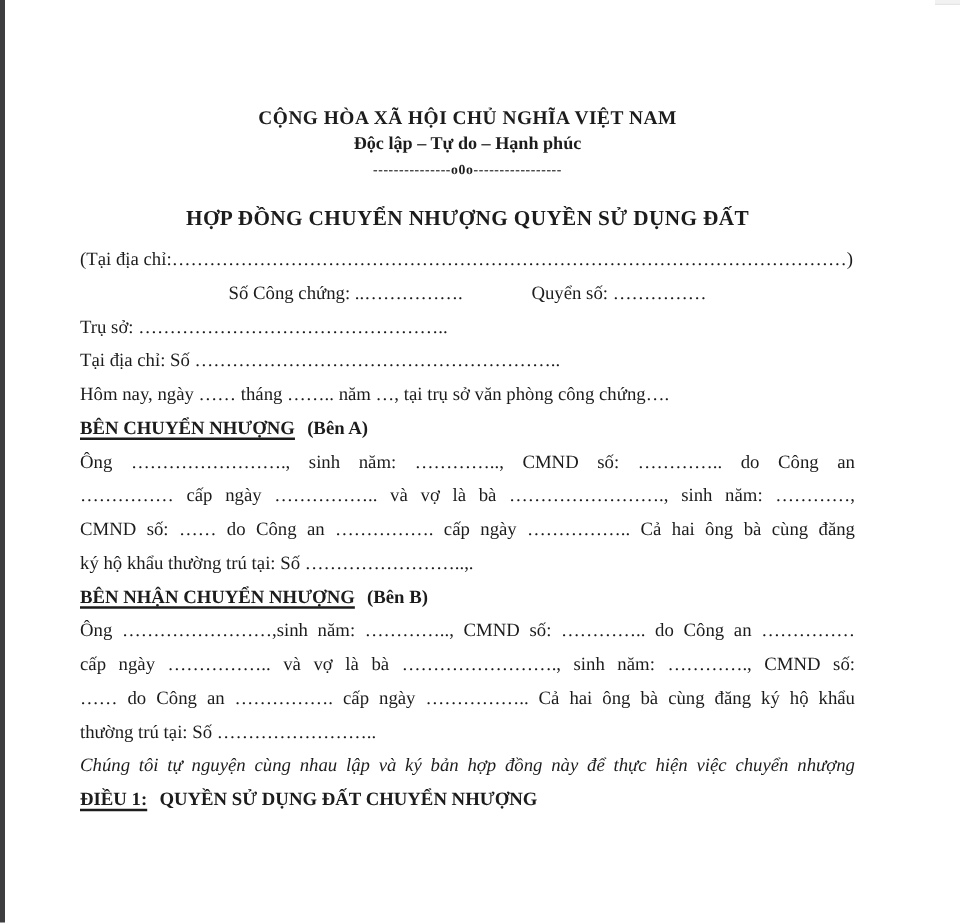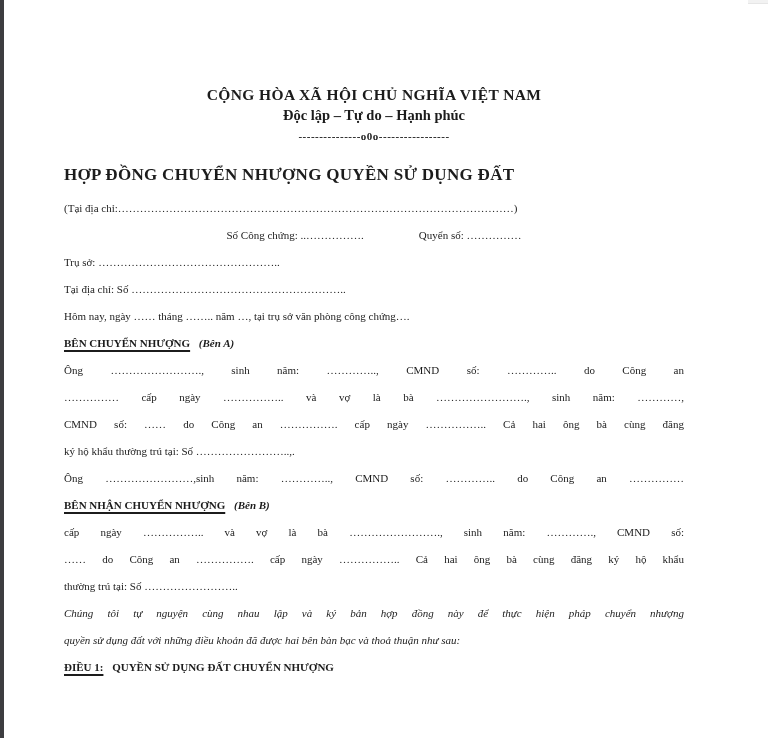--- a/index.html
+++ b/index.html
@@ -49,24 +49,25 @@
     font-size: 11px;
     line-height: 20px;
     letter-spacing: 0.5px;
   }
   .doc-title {
     font-weight: bold;
     font-size: 17px;
     line-height: 26px;
     letter-spacing: 0.3px;
     margin-top: 16px;
+    text-align: center;
   }
   .body-lines {
     margin-top: 7px;
-    font-size: 11px;
+    font-size: 15px;
   }
   .line {
     height: 27px;
     line-height: 27px;
     white-space: nowrap;
     overflow: hidden;
   }
   .just {
     white-space: normal;
     text-align: justify;
@@ -80,21 +81,20 @@
   .bold { font-weight: bold; }
   .italic { font-style: italic; }
   .heading-main {
     font-weight: bold;
     text-decoration: underline;
     text-underline-offset: 3px;
     text-decoration-thickness: 1.5px;
   }
   .heading-suffix {
     font-weight: bold;
-    font-style: italic;
     margin-left: 6px;
   }
   .article-rest {
     font-weight: bold;
     margin-left: 6px;
   }
 </style>
 </head>
 <body>
 
@@ -128,32 +128,31 @@
     <div class="line">
       <span class="heading-main">BÊN CHUYỂN NHƯỢNG</span>
       <span class="heading-suffix">(Bên A)</span>
     </div>
 
     <div class="line just">Ông ……………………., sinh năm: ………….., CMND số: ………….. do Công an</div>
     <div class="line just">…………… cấp ngày …………….. và vợ là bà ……………………., sinh năm: …………,</div>
     <div class="line just">CMND số: …… do Công an ……………. cấp ngày …………….. Cả hai ông bà cùng đăng</div>
     <div class="line">ký hộ khẩu thường trú tại: Số ……………………..,.</div>
 
-    <div class="line just">Ông ……………………,sinh năm: ………….., CMND số: ………….. do Công an ……………</div>
-
     <div class="line">
       <span class="heading-main">BÊN NHẬN CHUYỂN NHƯỢNG</span>
       <span class="heading-suffix">(Bên B)</span>
     </div>
+
+    <div class="line just">Ông ……………………,sinh năm: ………….., CMND số: ………….. do Công an ……………</div>
     <div class="line just">cấp ngày …………….. và vợ là bà ……………………., sinh năm: …………., CMND số:</div>
     <div class="line just">…… do Công an ……………. cấp ngày …………….. Cả hai ông bà cùng đăng ký hộ khẩu</div>
     <div class="line">thường trú tại: Số ……………………..</div>
 
-    <div class="line just italic">Chúng tôi tự nguyện cùng nhau lập và ký bản hợp đồng này để thực hiện pháp chuyển nhượng</div>
-    <div class="line italic">quyền sử dụng đất với những điều khoản đã được hai bên bàn bạc và thoả thuận như sau:</div>
+    <div class="line just italic">Chúng tôi tự nguyện cùng nhau lập và ký bản hợp đồng này để thực hiện việc chuyển nhượng</div>
 
     <div class="line">
       <span class="heading-main">ĐIỀU 1:</span>
       <span class="article-rest">QUYỀN SỬ DỤNG ĐẤT CHUYỂN NHƯỢNG</span>
     </div>
 
 
   </div>
 </div>
 

